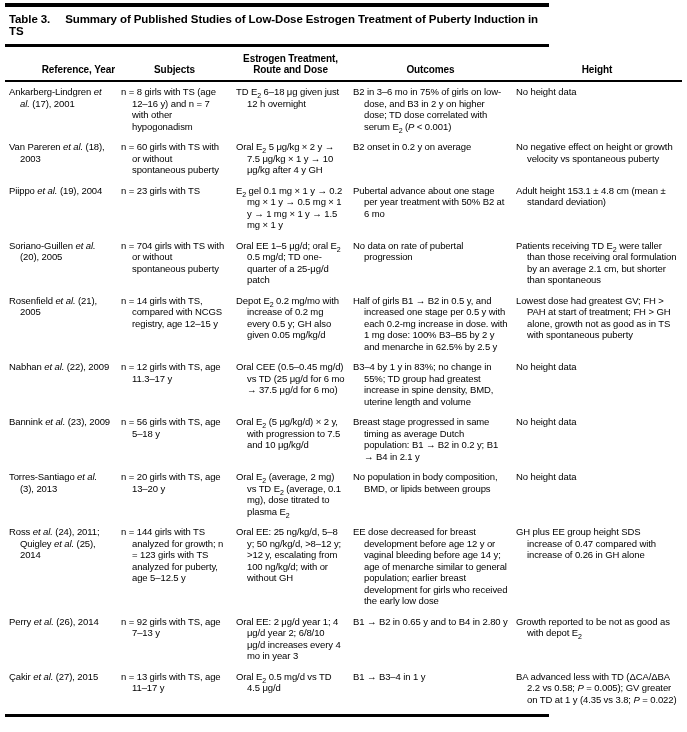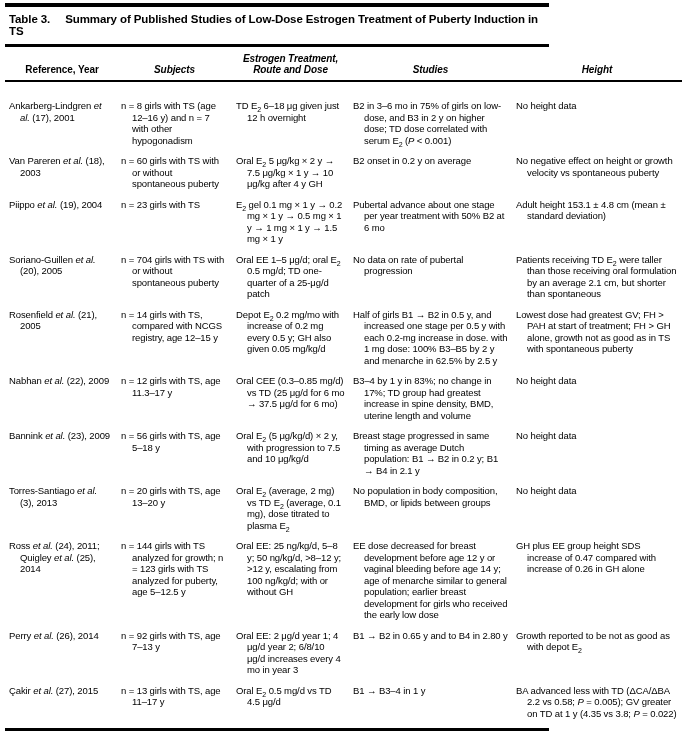--- a/index.html
+++ b/index.html
@@ -34,30 +34,30 @@
     width: 100%;
   }
   thead th {
     font-size: 10px;
     font-weight: bold;
     vertical-align: bottom;
     padding: 6px 2px 5px 2px;
     border-bottom: 2px solid #000;
     letter-spacing: -0.1px;
   }
-  thead th.center { text-align: center; font-style: italic; }
-  thead th.left { text-align: center; padding-left: 4px; }
+  thead th.center { text-align: center; }
+  thead th.left { text-align: right; padding-left: 4px; }
   tbody td {
     font-size: 9.5px;
     line-height: 11.5px;
     vertical-align: top;
     padding: 0 4px 9px 4px;
     letter-spacing: -0.1px;
   }
-  tbody tr:first-child td { padding-top: 18px; }
+  tbody tr:first-child td { padding-top: 4px; }
   .cell {
     padding-left: 11px;
     text-indent: -11px;
     word-wrap: break-word;
   }
   .cell i { font-style: italic; }
   .cell sub { font-size: 7px; line-height: 0; }
 </style>
 </head>
 <body>
@@ -75,21 +75,21 @@
         <col style="width:115px">
         <col style="width:117px">
         <col style="width:163px">
         <col style="width:170px">
       </colgroup>
       <thead>
         <tr>
           <th class="left">Reference, Year</th>
           <th class="center">Subjects</th>
           <th class="center">Estrogen Treatment, Route and Dose</th>
-          <th class="center">Studies</th>
+          <th class="center">Outcomes</th>
           <th class="center">Height</th>
         </tr>
       </thead>
       <tbody>
           <tr>
             <td>
               <div class="cell">Ankarberg-Lindgren <i>et al.</i> (17), 2001</div>
             </td>
             <td>
               <div class="cell">n = 8 girls with TS (age 12–16 y) and n = 7 with other hypogonadism</div>
@@ -173,24 +173,24 @@
             </td>
           </tr>
           <tr>
             <td>
               <div class="cell">Nabhan <i>et al.</i> (22), 2009</div>
             </td>
             <td>
               <div class="cell">n = 12 girls with TS, age 11.3–17 y</div>
             </td>
             <td>
-              <div class="cell">Oral CEE (0.3–0.85 mg/d) vs TD (25 μg/d for 6 mo → 37.5 μg/d for 6 mo)</div>
-            </td>
-            <td>
-              <div class="cell">B3–4 by 1 y in 83%; no change in 17%; TD group had greatest increase in spine density, BMD, uterine length and volume</div>
+              <div class="cell">Oral CEE (0.5–0.45 mg/d) vs TD (25 μg/d for 6 mo → 37.5 μg/d for 6 mo)</div>
+            </td>
+            <td>
+              <div class="cell">B3–4 by 1 y in 83%; no change in 55%; TD group had greatest increase in spine density, BMD, uterine length and volume</div>
             </td>
             <td>
               <div class="cell">No height data</div>
             </td>
           </tr>
           <tr>
             <td>
               <div class="cell">Bannink <i>et al.</i> (23), 2009</div>
             </td>
             <td>

